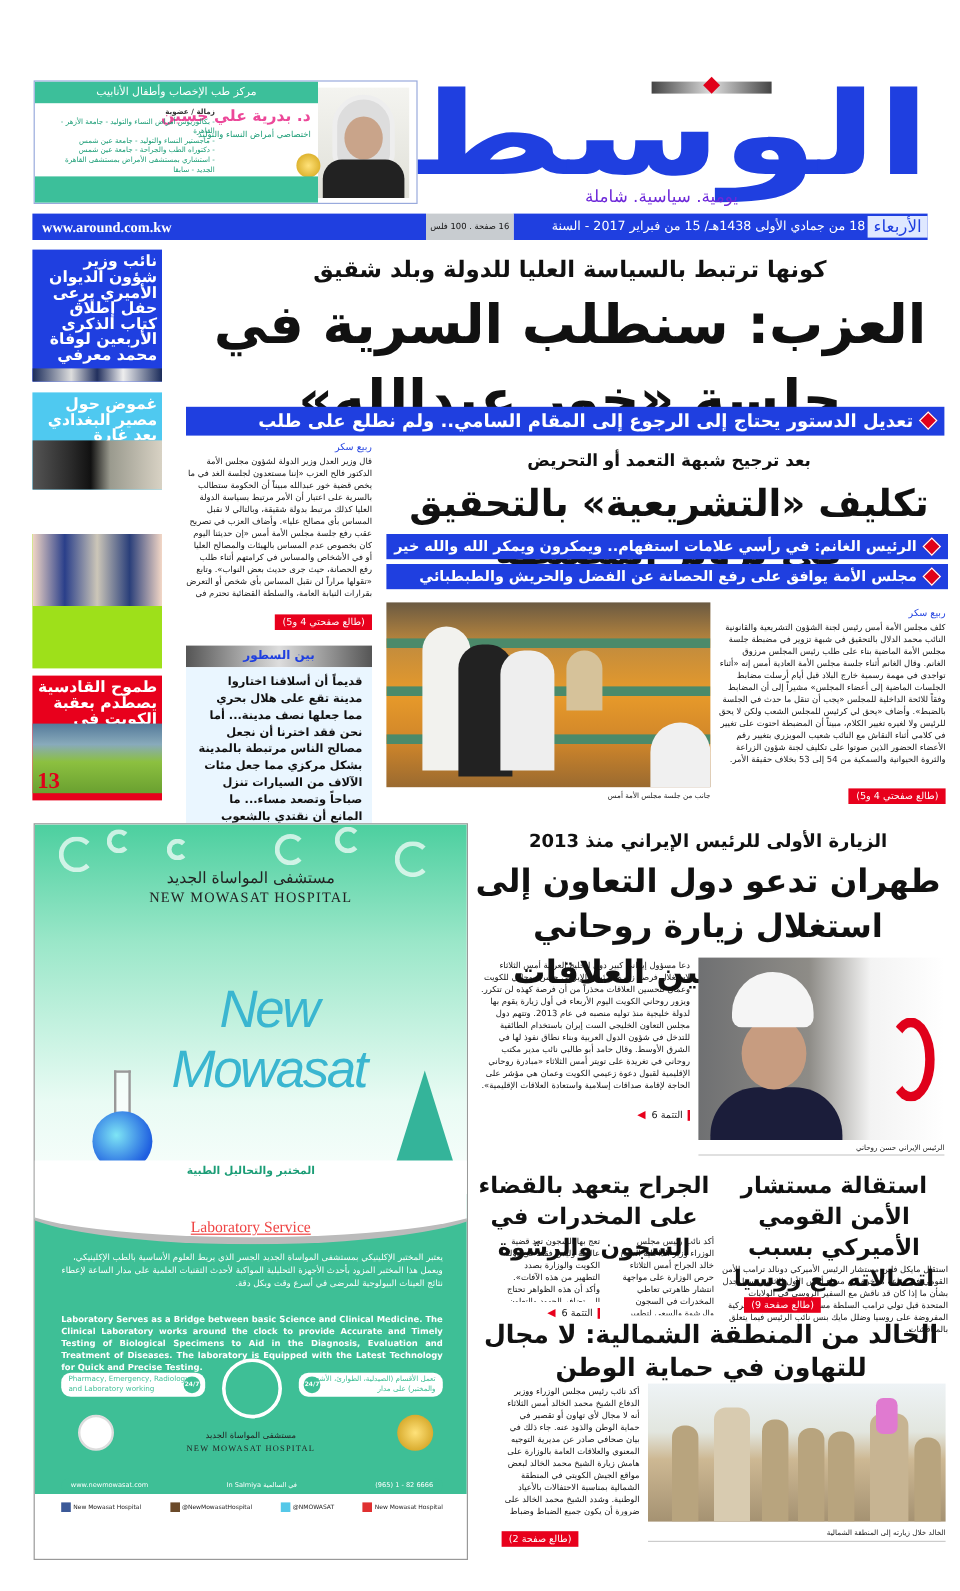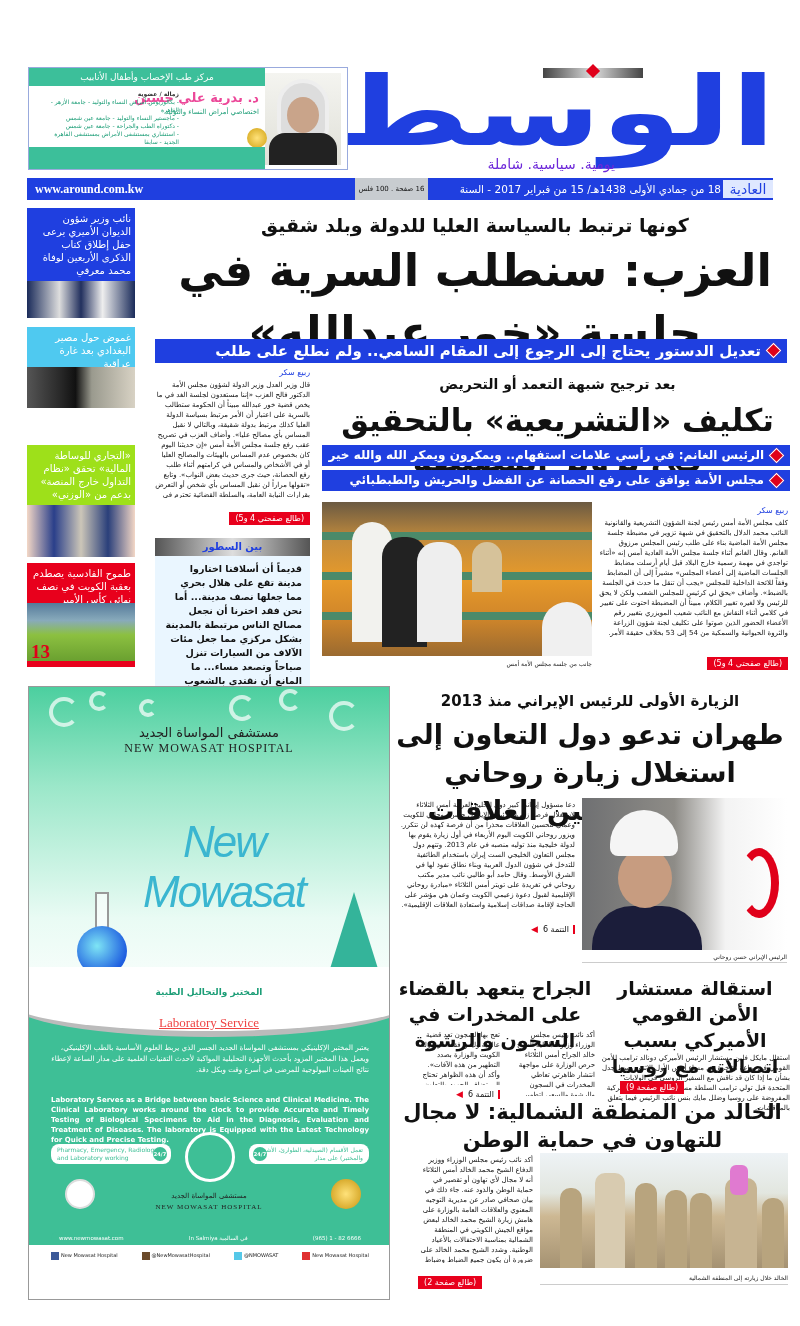--- a/index.html
+++ b/index.html
@@ -35,21 +35,21 @@
   .coin { left:218px; top:60px; width:20px; height:20px; border-radius:50%; background:radial-gradient(#ffe27a,#d0a010); }
 
   
   .kicker1 { left: 160px; top: 214px; width: 630px; font-weight:900; font-size:19px; }
   .headline1 { left: 160px; top: 240px; width: 630px; font-weight:900; font-size:45px; line-height:62px; letter-spacing:-1px; }
   .strap1 { left: 155px; top: 339px; width: 632px; height: 24px; background:#1f3fe0; color:#fff; font-weight:bold; font-size:15px; line-height:24px; padding-right:26px; }
   .dia { position:absolute; width:11px; height:11px; background:#e0001a; transform:rotate(45deg); border:1px solid #fff; }
 
   
   .teaser { left: 27px; width: 108px; overflow:hidden; }
-  .teaser-title { color:#fff; font-weight:normal; font-size:10px; line-height:13px; padding:4px 4px;border-radius:24px; }
+  .teaser-title { color:#fff; font-weight:bold; font-size:13px; line-height:13px; padding:4px 4px;border-radius:24px; }
   .teaser-img { position:relative; width:100%; }
   .teaser-num { position:absolute; left:4px; bottom:0; color:#e0001a; font-weight:bold; font-family:"Liberation Serif",serif; font-size:19px; line-height:19px; }
 
   
   .byline { color:#1f3fe0; font-size:8px; }
   .bodytxt { font-size:7px; line-height:10px; color:#111; }
   .redtag { background:#e8001c; color:#fff; font-size:8px; line-height:13px; padding:0 6px; display:inline-block; }
   .bein-hdr { left:155px; top:538px; width:155px; height:18px; background:linear-gradient(90deg,#555,#ddd 50%,#555); color:#1f3fe0; font-weight:bold; font-size:10px; line-height:18px; }
   .bein-body { left:155px; top:556px; width:155px; height:132px; background:#eaf6ff; font-size:9.5px; line-height:14px; padding:6px 8px; font-weight:bold; }
 
@@ -77,21 +77,21 @@
   .hosp-brand-ar { left:0; top:38px; width:100%; font-size:13px; color:#222; }
   .hosp-brand-en { left:0; top:54px; width:100%; font-family:"Liberation Serif",serif; font-size:12px; letter-spacing:1px; color:#222; }
   .nm-script { left:70px; top:130px; width:250px; height:60px; font-family:"Liberation Sans",sans-serif; font-size:44px; color:#3ab6d0; letter-spacing:-2px; font-style:italic;text-align:center; }
   .flask-l { left:48px; top:205px; width:50px; height:78px; }
   .flask-l .neck { position:absolute; left:18px; top:0; width:14px; height:40px; border:2px solid #999; border-bottom:none; background:rgba(255,255,255,0.6); }
   .flask-l .bulb { position:absolute; left:0; top:34px; width:50px; height:50px; border-radius:50%; background:radial-gradient(circle at 40% 40%, #7ee5f5, #1f5fe0 70%); }
   .flask-r { left:300px; top:205px; width:50px; height:80px; }
   .flask-r .cone { position:absolute; left:0; top:0; width:0; height:0; border-left:25px solid transparent; border-right:25px solid transparent; border-bottom:80px solid #34b49a; }
   .hosp-mid { left:0; top:308px; width:100%; height:250px; background:#3ebf96; }
   .hosp-arc { left:-20px; top:280px; width:402px; height:70px; border-radius:0 0 50% 50%; background:#fff; border-bottom:6px solid #bbb; }
-  .lab-ar { left:0; top:300px; width:100%; font-size:9px; color:#1b9d76; font-weight:bold; }
+  .lab-ar { left:0; top:284px; width:100%; font-size:9px; color:#1b9d76; font-weight:bold; }
   .lab-en { left:0; top:328px; width:100%; font-family:"Liberation Serif",serif; font-size:13px; color:#ef4444;text-decoration:underline; }
   .para-ar { left:22px; top:355px; width:318px; font-size:7.2px; line-height:11px; color:#fff; }
   .para-en { left:22px; top:408px; width:318px; font-size:7px; line-height:10px; color:#fff; font-weight:bold; }
   .pill { position:absolute; top:457px; width:120px; height:20px; border-radius:8px; background:#fff; color:#3ebf96; font-size:6px; line-height:8px; padding:2px 6px; }
   .badge247 { position:absolute; top:460px; width:14px; height:14px; border-radius:50%; background:#3ebf96; color:#fff; font-size:5px; line-height:14px; text-align:center; font-weight:bold; }
   .hosp-logo { left:156px; top:445px; width:50px; height:50px; border-radius:50%; background:#3ebf96; border:3px solid #fff; }
   .hosp-bottom-ar { left:0; top:505px; width:100%; font-size:7px; color:#222; }
   .hosp-bottom-en { left:0; top:516px; width:100%; font-family:"Liberation Serif",serif; font-size:7px; color:#222; letter-spacing:1px; }
   .hosp-bar { left:22px; top:545px; width:318px; height:12px; border-radius:6px; background:#3ebf96; color:#fff; font-size:5.5px; line-height:12px; display:flex; justify-content:space-between; padding:0 8px; }
   .hosp-social { left:22px; top:565px; width:318px; display:flex; justify-content:space-between; font-size:5px; color:#222; }
@@ -112,21 +112,21 @@
 <body>
 
 <div class="abs logo">
   <div class="logo-word">الوسط</div>
   <div class="logo-bar"></div>
   <div class="logo-diamond"></div>
 </div>
 <div class="abs tagline rtl">يومية. سياسية. شاملة</div>
 
 <div class="abs datebar rtl">18 من جمادي الأولى 1438هـ/ 15 من فبراير 2017 - السنة العاشرة - العدد 2878</div>
-<div class="abs daybox ctr">العادية</div>
+<div class="abs daybox ctr">الأربعاء</div>
 <div class="abs pricebar ctr rtl">16 صفحة . 100 فلس</div>
 <div class="abs urlbar">www.around.com.kw</div>
 
 <div class="abs topad">
   <div class="abs topad-hdr rtl ctr">مركز طب الإخصاب وأطفال الأنابيب</div>
   <div class="abs topad-photo">
     <div class="hij"></div>
       <div class="face"></div>
       <div class="body"></div>
   </div>
@@ -195,21 +195,20 @@
     
   </div>
 </div>
 <div class="abs teaser" style="top:327px;height:81px;background:#4fc9f0;">
   <div class="teaser-title rtl" style="height:40px;">غموض حول مصير البغدادي بعد غارة عراقية</div>
   <div class="teaser-img" style="height:60px;background:linear-gradient(90deg,#555 0%,#2a2a2a 30%,#111 45%,#9a9a8e 60%,#d8d2c4 100%);">
     <span class="teaser-num">8</span>
   </div>
 </div>
 <div class="abs teaser" style="top:445px;height:112px;background:#9ee01a;">
-  <div class="teaser-title rtl">«التجاري للوساطة المالية» تحقق «نظام التداول خارج المنصة» بدعم من «الوزني»</div>
   <div class="teaser-img" style="height:60px;background:linear-gradient(90deg,#f3d7c6,#2a3f8a 25%,#ccc6b8 50%,#2a3f7a 75%,#f3d7c6);">
     
   </div>
 </div>
 <div class="abs teaser" style="top:563px;height:104px;background:#e8001c;">
   <div class="teaser-title rtl" style="height:40px;">طموح القادسية يصطدم بعقبة الكويت في نصف نهائي كأس الأمير</div>
   <div class="teaser-img" style="height:58px;background:linear-gradient(180deg,#557a9a 0%,#8ab 30%,#8cc040 55%,#6aa030 100%);">
     <span class="teaser-num">13</span>
   </div>
 </div>

